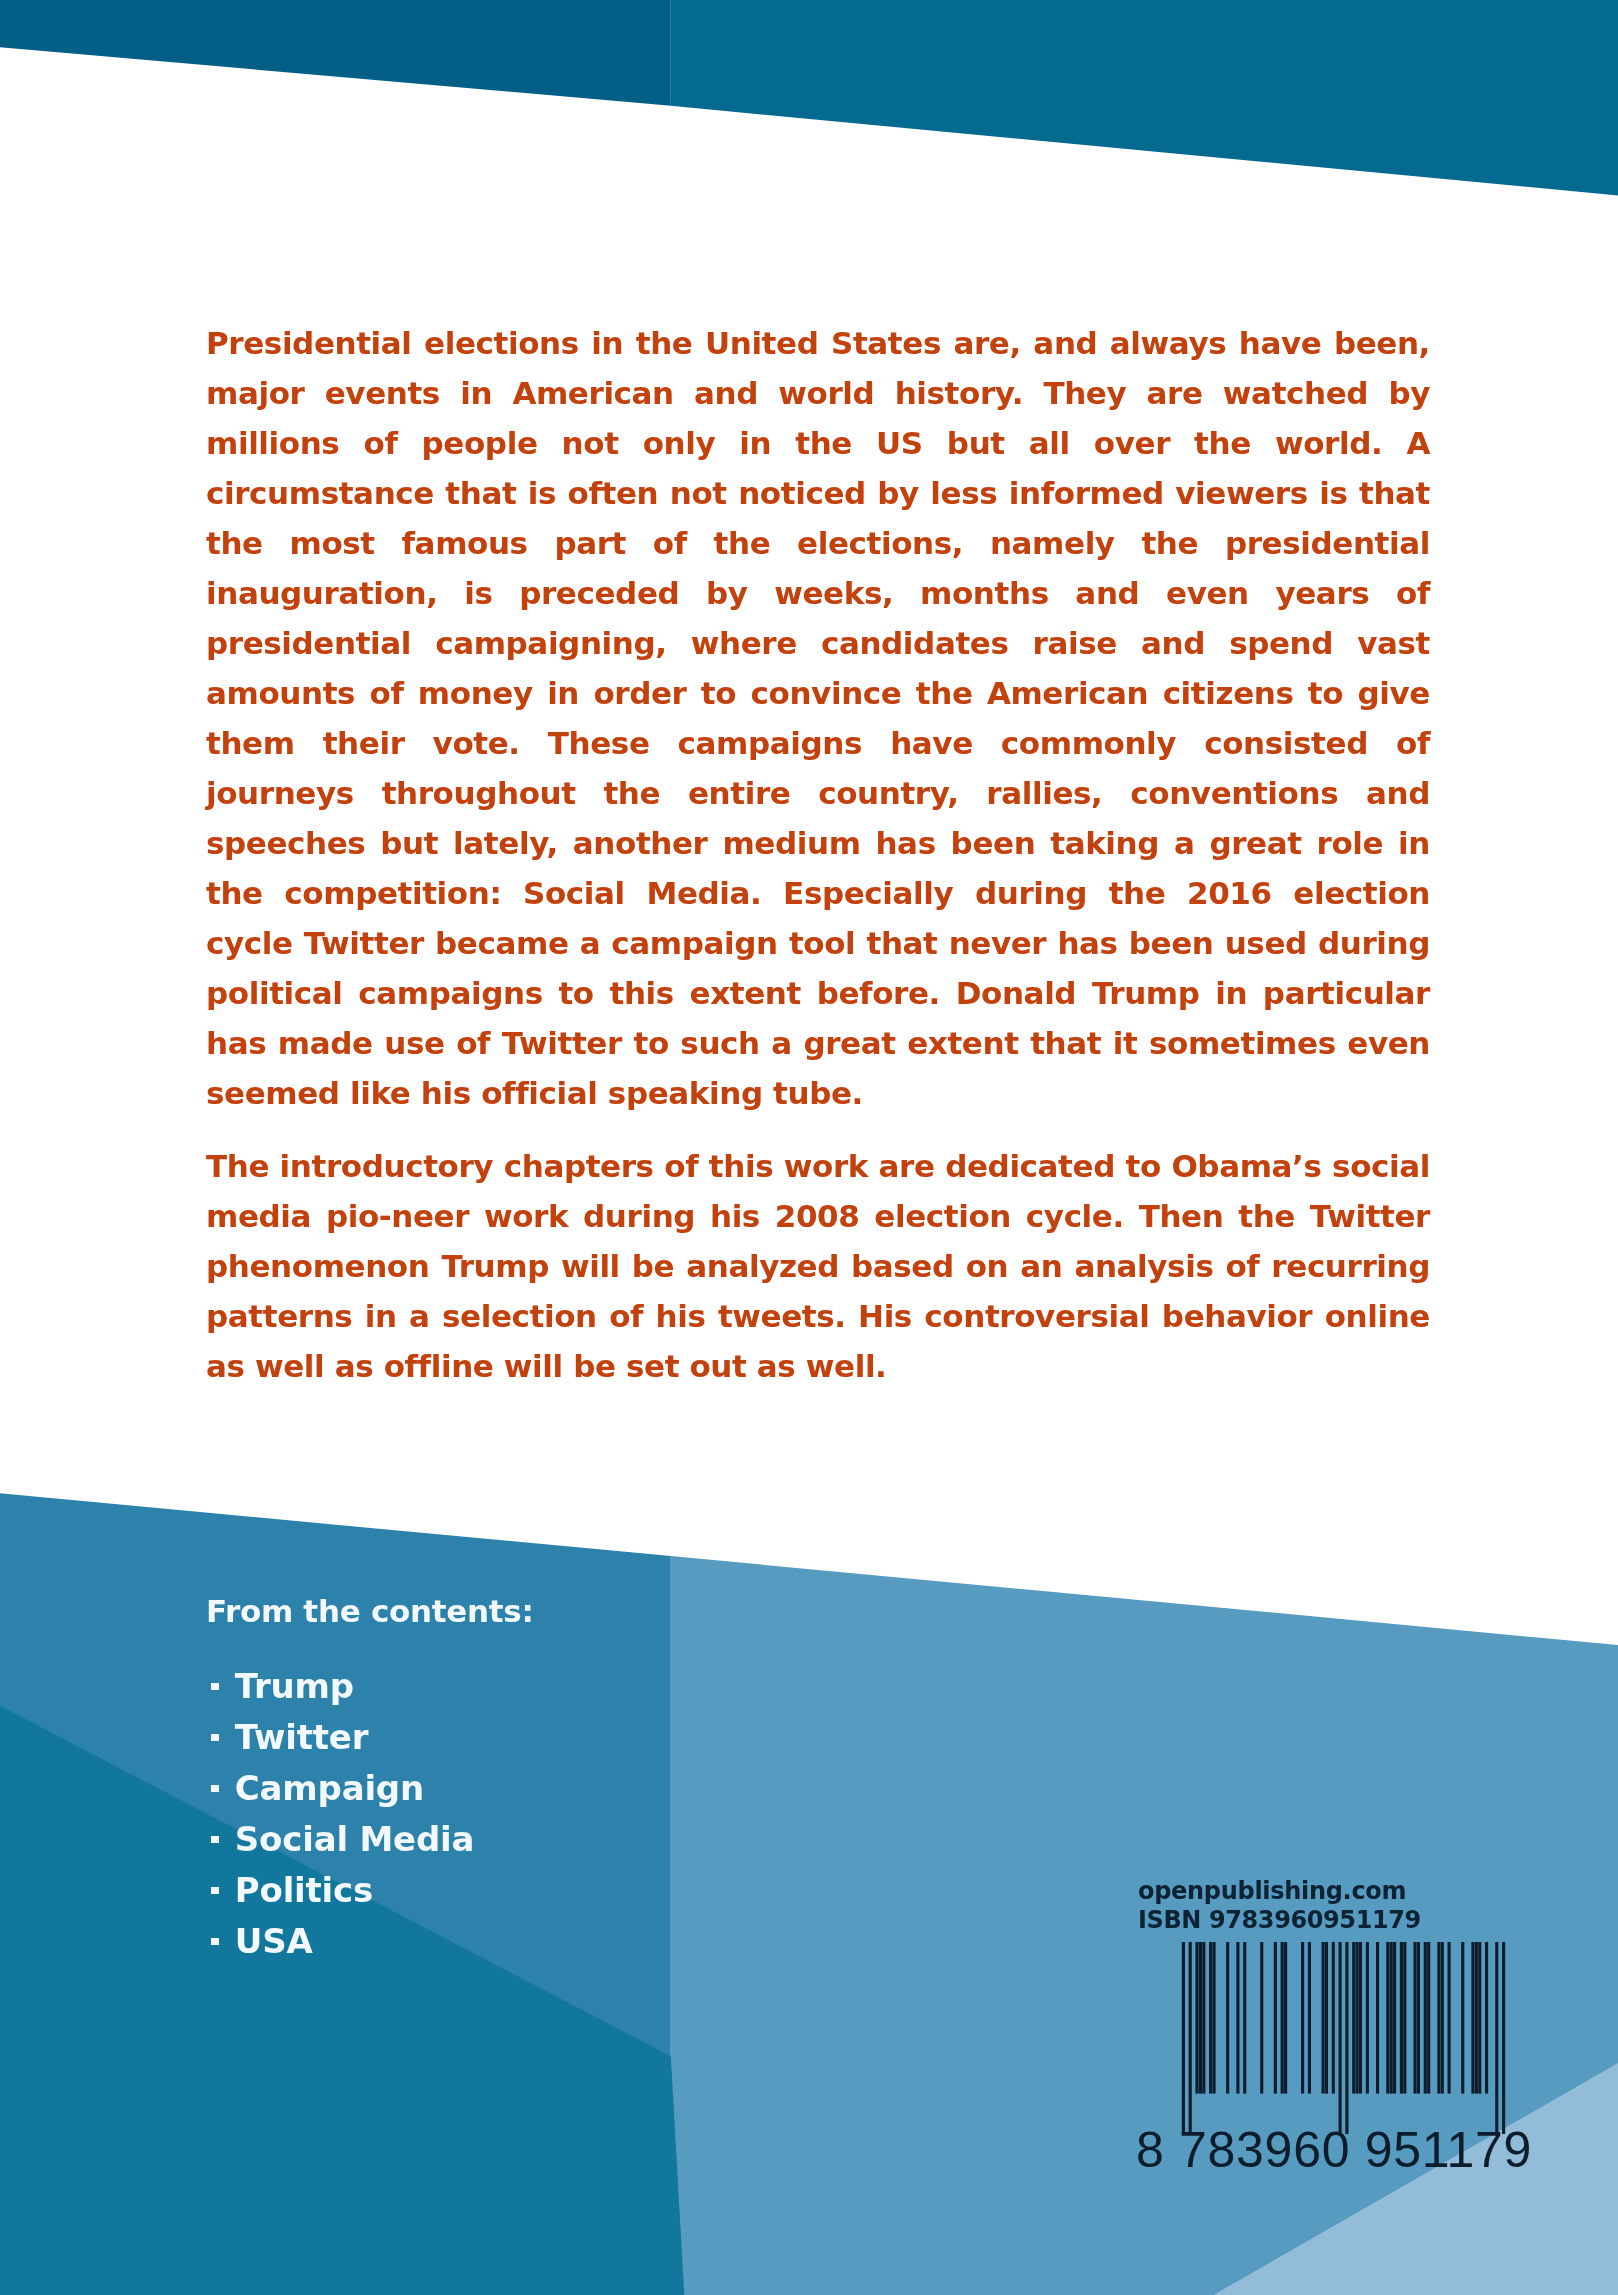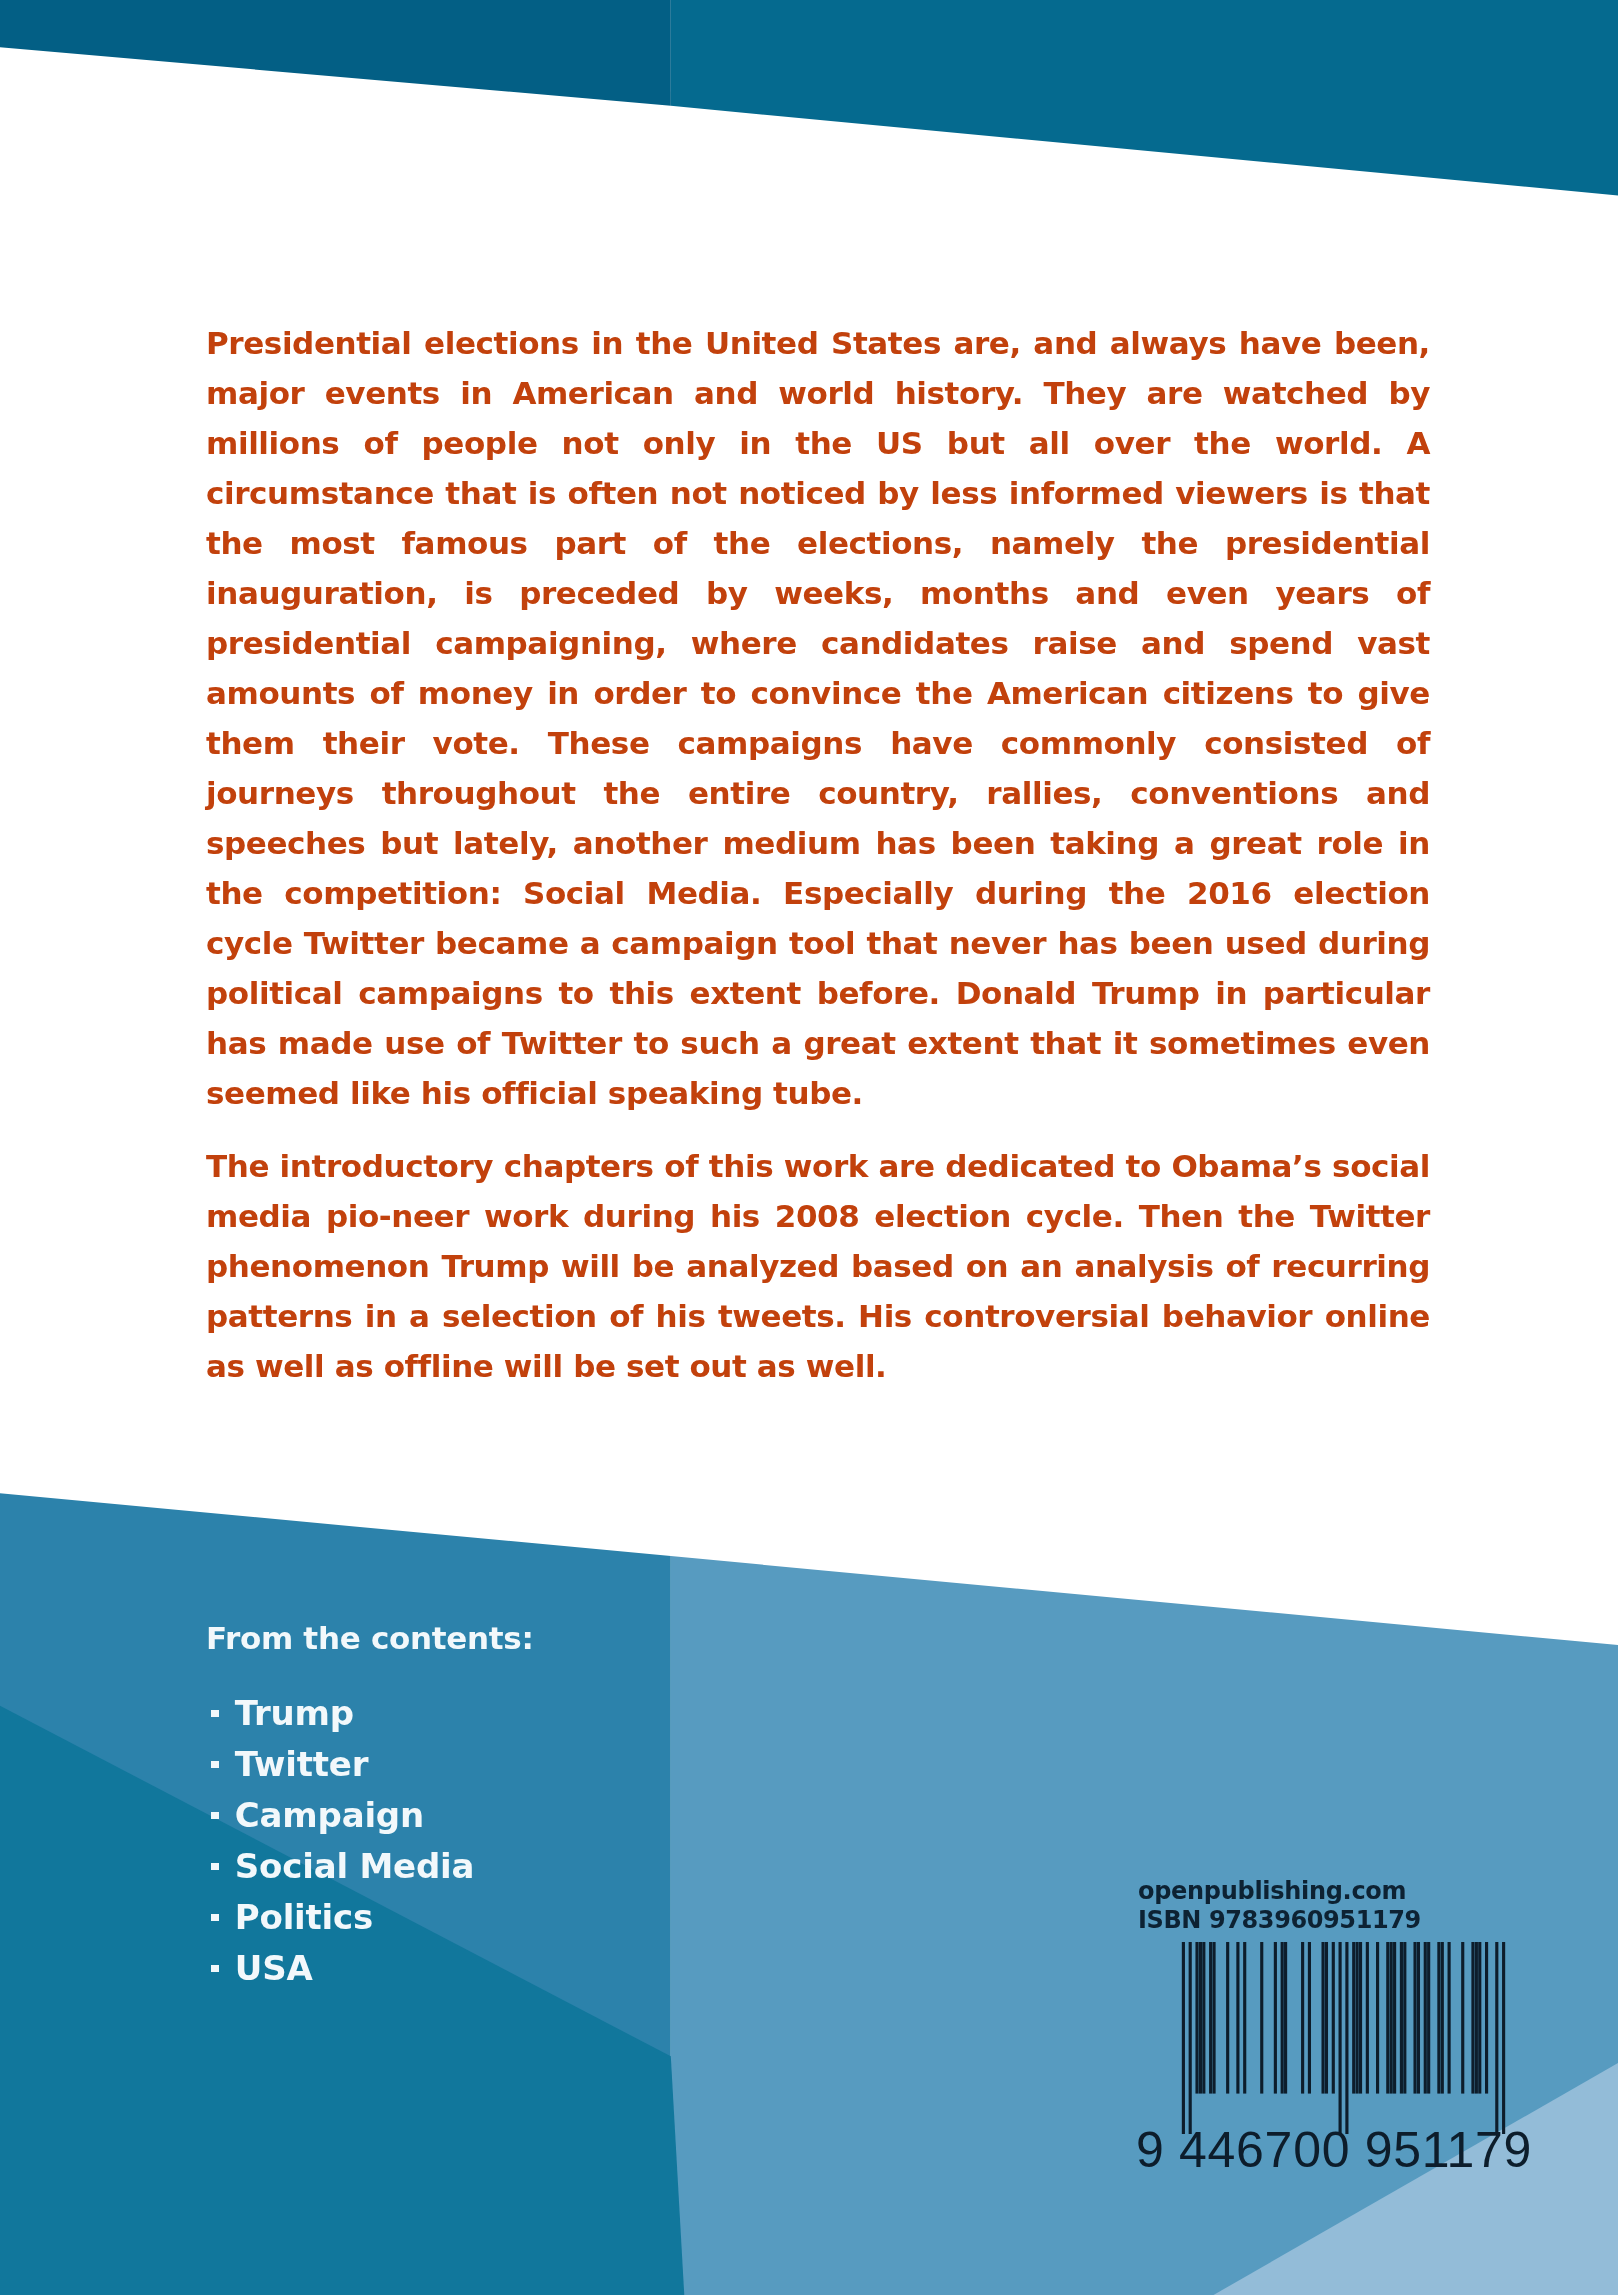--- a/index.html
+++ b/index.html
@@ -41,21 +41,20 @@
       margin: 0 0 23px 0;
     }
     .contents {
       position: absolute;
       left: 206px;
       top: 1591px;
       z-index: 2;
       color: #f2f8fb;
       font-family: "DejaVu Sans", sans-serif;
       font-weight: bold;
-      margin-top: 27px;
     }
     .contents-heading {
       font-size: 31px;
       line-height: 40px;
       margin: 0 0 30px 0;
       letter-spacing: -0.3px;
     }
     .contents ul {
       list-style: none;
       margin: 0;
@@ -210,14 +209,14 @@
     <rect x="445.8" y="0" width="4.646" height="225" fill="#0d1d2b"></rect>
     <rect x="455.9" y="0" width="4.646" height="225" fill="#0d1d2b"></rect>
     <rect x="476.09999999999997" y="0" width="4.646" height="225" fill="#0d1d2b"></rect>
     <rect x="491.25" y="0" width="4.646" height="225" fill="#0d1d2b"></rect>
     <rect x="496.3" y="0" width="4.646" height="225" fill="#0d1d2b"></rect>
     <rect x="501.34999999999997" y="0" width="4.646" height="225" fill="#0d1d2b"></rect>
     <rect x="511.45" y="0" width="4.646" height="225" fill="#0d1d2b"></rect>
     <rect x="526.5999999999999" y="0" width="4.646" height="285" fill="#0d1d2b"></rect>
     <rect x="536.7" y="0" width="4.646" height="285" fill="#0d1d2b"></rect>
   </svg>
-<div class="barcode-digits">9 446700 951179</div>
+<div class="barcode-digits">8 783960 951179</div>
 
 
 </body></html>

